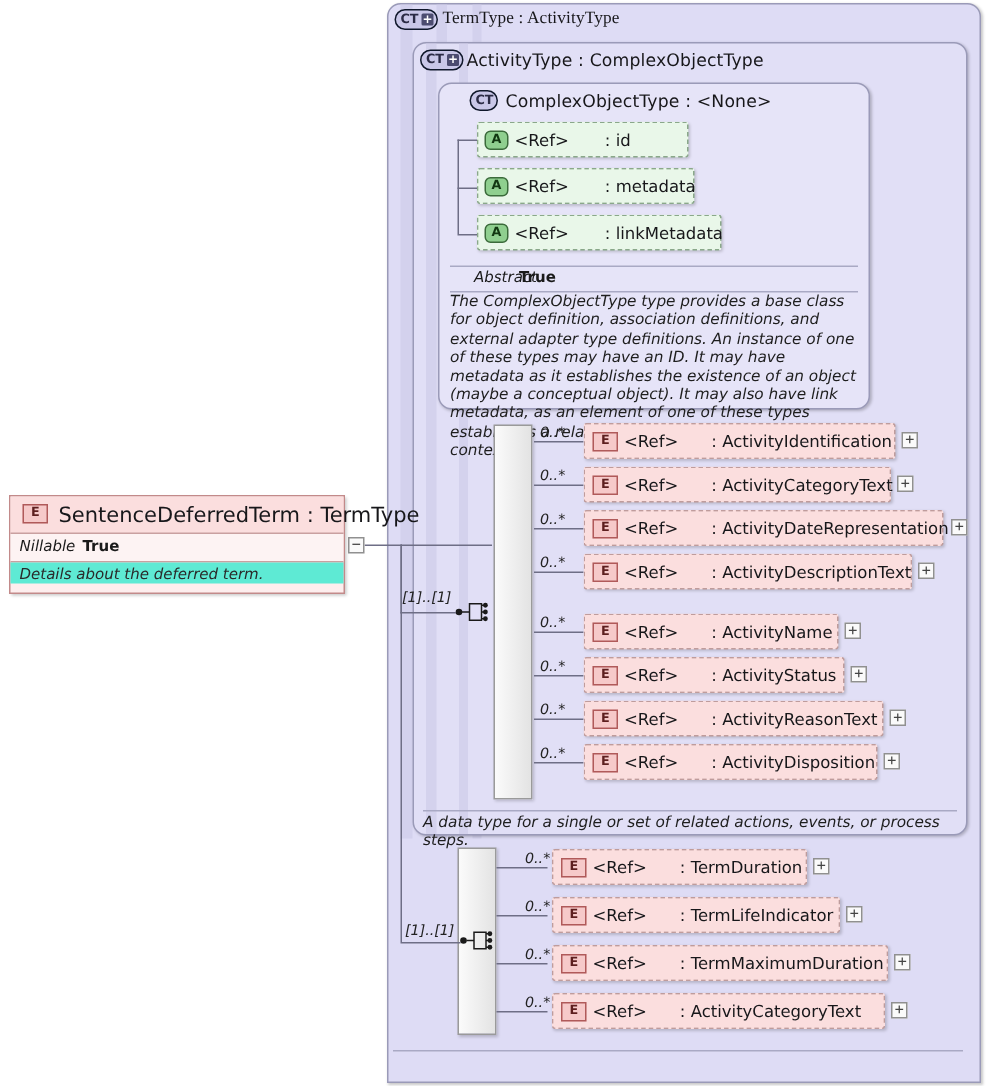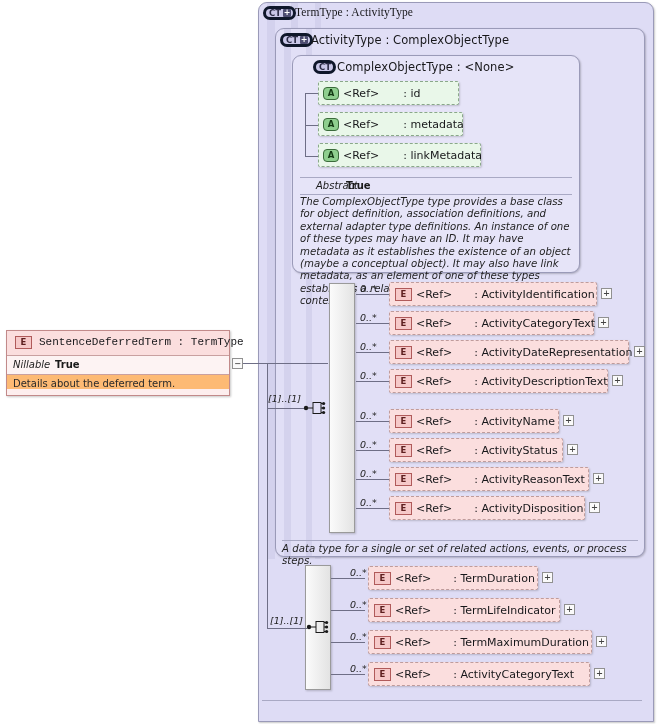--- a/index.html
+++ b/index.html
@@ -31,21 +31,21 @@
     letter-spacing:.1px;
   }
 
   
   .stripe{position:absolute;background:#cfcdea;opacity:.75;}
 
   
   .ct-ico{
     position:absolute;
     height:14px;
-    border:3px solid #0f172a;
+    border:1px solid #0f172a;
     border-radius:7px;
     background:#c9c7e8;
     box-sizing:border-box;
     display:flex;align-items:center;
     padding:0 2px 0 3px;
     font-size:8.5px;font-weight:bold;color:#2b2b45;
     line-height:1;
   }
   .ct-ico .plus{
     width:8px;height:8px;margin-left:2px;
@@ -81,34 +81,34 @@
     box-shadow:1px 1px 2px rgba(0,0,0,.22);
     box-sizing:border-box;
   }
   .ebox .hdr{
     position:relative;height:24px;
     border-bottom:1px solid #c9a0a0;
     background:#fbdede;
   }
   .ebox .hdr .lbl{
     position:absolute;left:32px;top:5px;
-    font-size:11px;color:#17171a;white-space:nowrap;font-family:Liberation Mono, monospace;
+    font-size:14px;color:#17171a;white-space:nowrap;
   }
   .ebox .row{
     position:relative;height:18px;
     border-bottom:1px solid #c9a0a0;
     background:#fdf3f3;
   }
   .ebox .row .k{position:absolute;left:6px;top:3px;font-style:italic;font-size:10px;}
   .ebox .row .v{position:absolute;left:48px;top:3px;font-size:10px;font-weight:bold;}
   .ebox .desc{
     position:relative;
     padding:3px 6px 0 6px;
-    font-size:10px;color:#2a2a2a;
-    background:#fdba74;
+    font-style:italic;font-size:10px;color:#2a2a2a;
+    background:#5eead4;
   }
 
   
   .attr{
     position:absolute;height:24px;
     border:1px dashed #8aa88a;
     border-radius:2px;
     background:#e9f7e9;
     box-shadow:1px 1px 2px rgba(0,0,0,.18);
     box-sizing:border-box;

